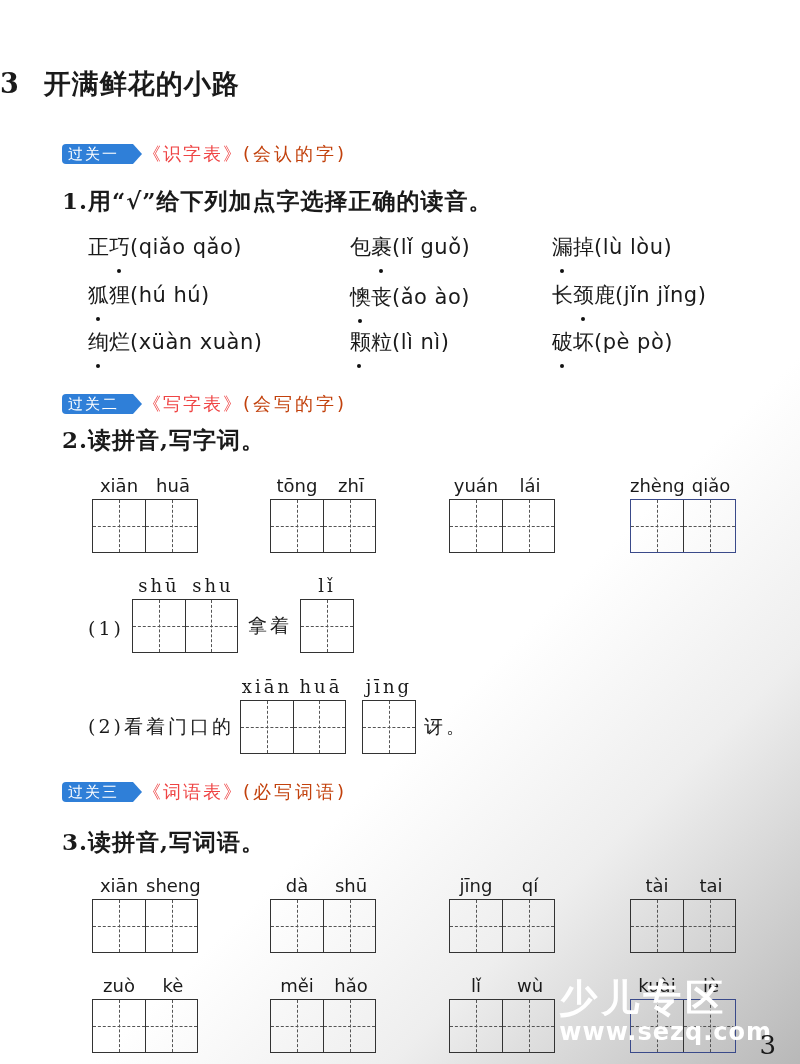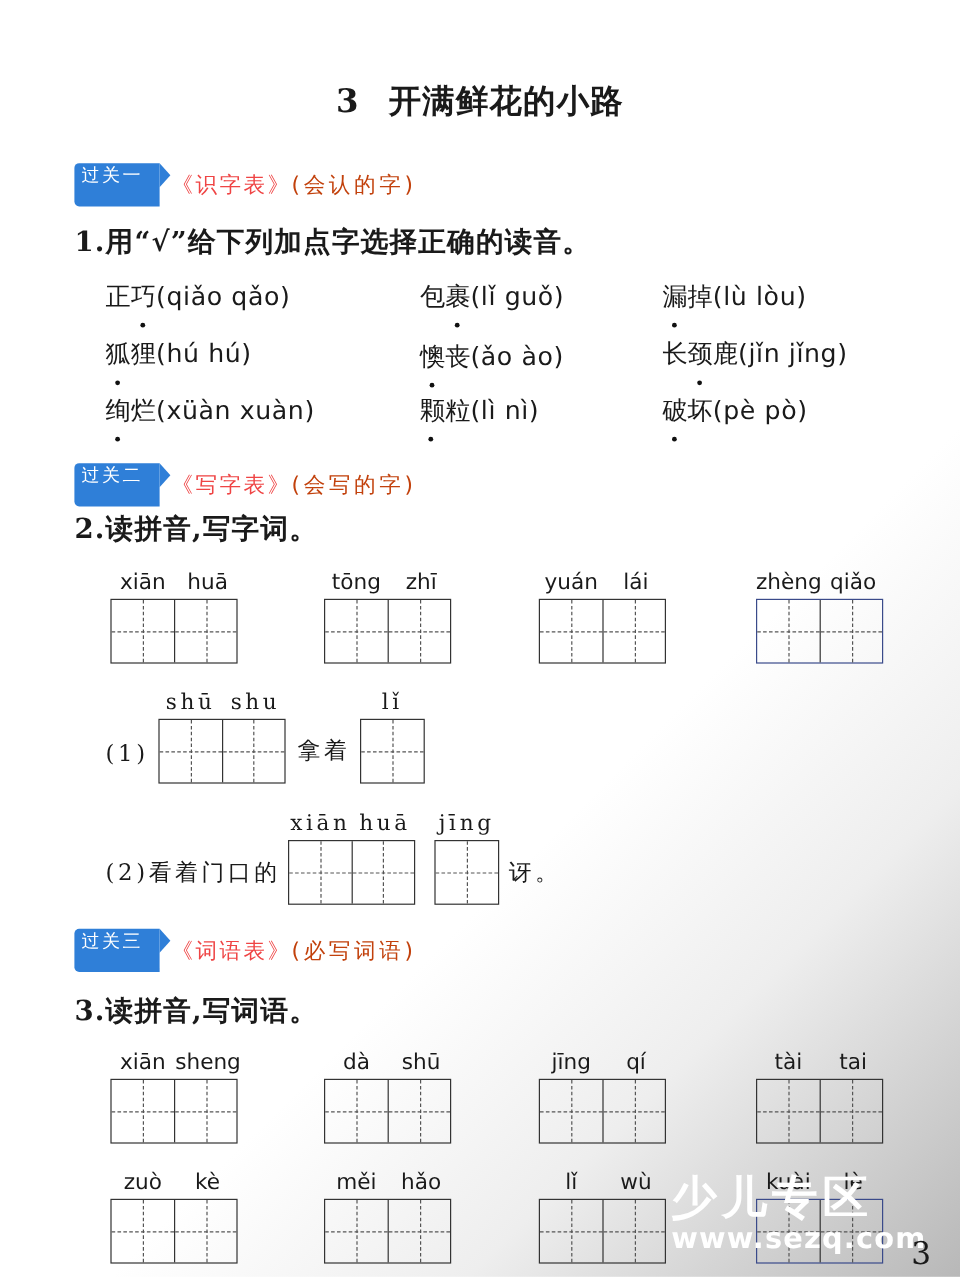--- a/index.html
+++ b/index.html
@@ -3,27 +3,27 @@
 <meta charset="utf-8">
 <style>
   html, body { margin: 0; padding: 0; }
   body {
     width: 800px; height: 1064px; position: relative; overflow: hidden;
     background: linear-gradient(135deg, #ffffff 0%, #ffffff 62%, #eeeeee 78%, #b8b8b8 100%);
     font-family: "DejaVu Sans", sans-serif; color: #1a1a1a;
   }
   .abs { position: absolute; }
   .title {
-    left: 0; width: 800px; top: 66px; text-align: center;
+    left: 0; width: 800px; top: 66px; 
     font-family: "DejaVu Serif", serif; font-weight: bold; font-size: 27px; letter-spacing: 1px;
   }
   .title .num { margin-right: 24px; }
   .section { left: 62px; height: 24px; display: flex; align-items: center; font-size: 18px; }
   .badge {
-    display: inline-flex; align-items: center; height: 20px; padding: 0 14px 16px 6px;
+    display: inline-flex; align-items: center; height: 20px; padding: 0 14px 0 6px;
     background: #2f7fd8; color: #fff; font-size: 15px; letter-spacing: 2px;
     border-radius: 4px 0 0 4px; position: relative; margin-right: 10px;
   }
   .badge::after {
     content: ""; position: absolute; right: -9px; top: 0;
     border-top: 10px solid transparent; border-bottom: 10px solid transparent; border-left: 9px solid #2f7fd8;
   }
   .sec-main { font-family: "DejaVu Serif", serif; color: #ef4444; letter-spacing: 2px; }
   .sec-sub { color: #c2410c; letter-spacing: 3px; }
   .q { left: 62px; font-size: 23px; font-family: "DejaVu Serif", serif; letter-spacing: 1px; font-weight: bold; }

